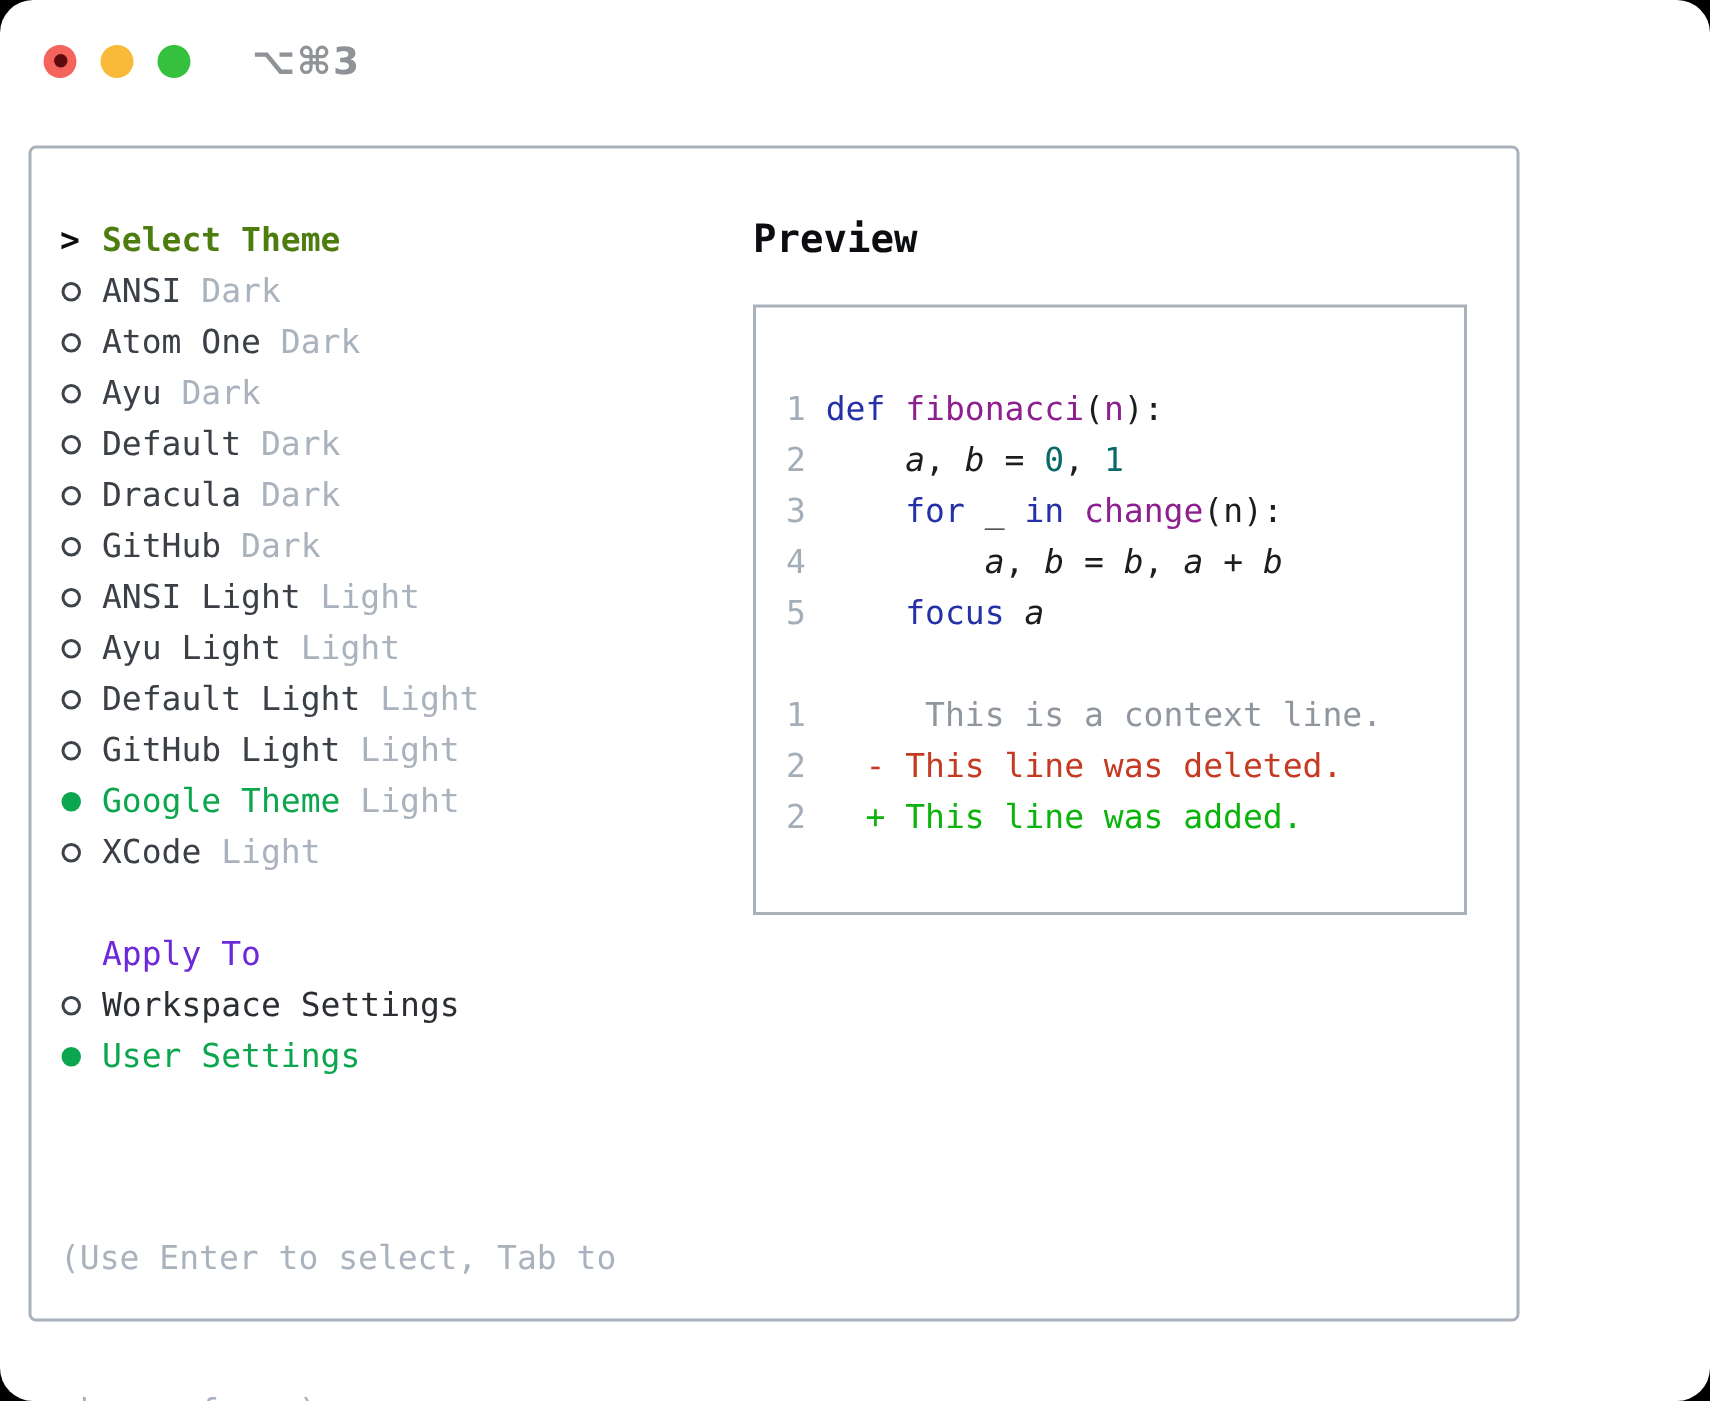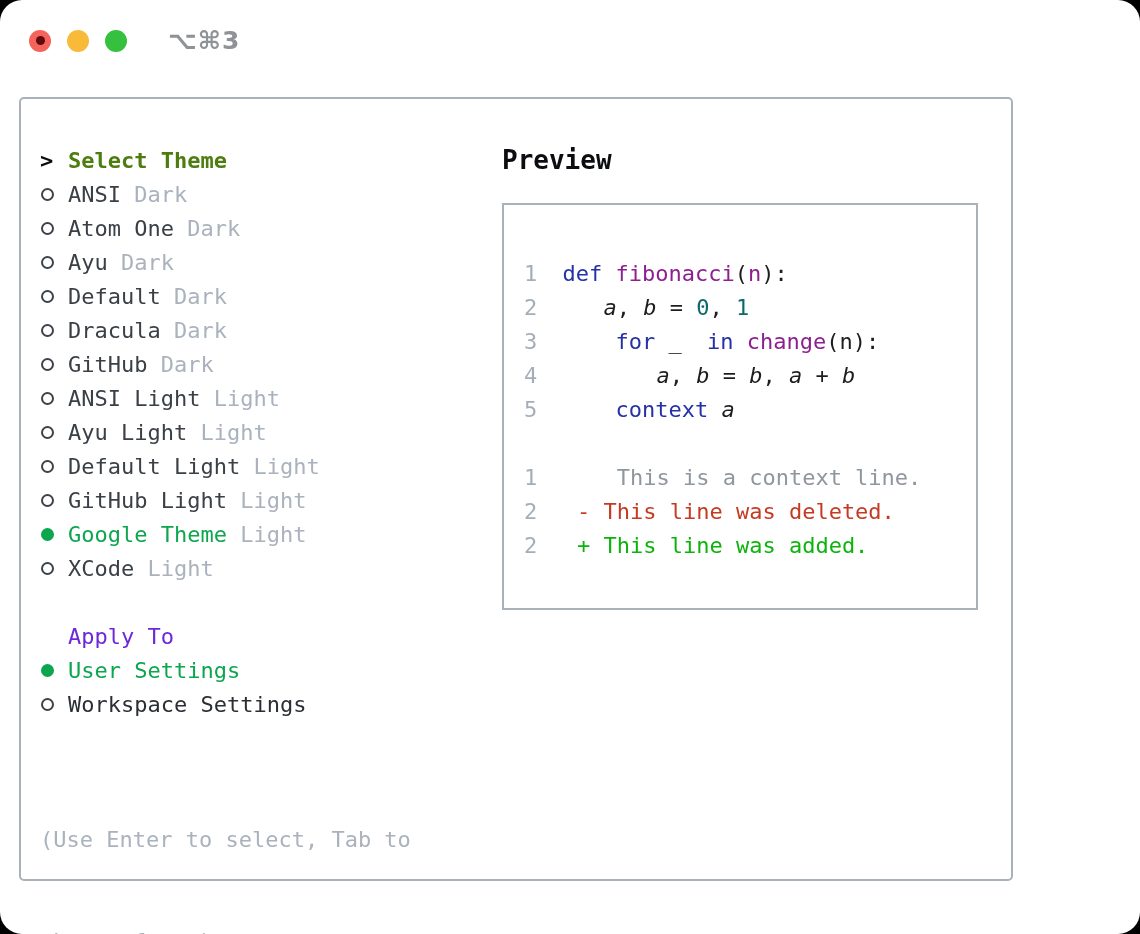--- a/index.html
+++ b/index.html
@@ -49,21 +49,21 @@
   .tvariant{color:var(--muted);}
   .row.selected .tname{color:var(--green);}
   .spacer{height:34px;}
   .help{margin-top:0;color:var(--muted);font-size:22px;line-height:34px;white-space:pre;}
   
   .preview-title{height:34px;font-size:26px;font-weight:700;color:#0b0d10;display:flex;align-items:center;}
   .preview-box{margin-top:26px;width:476px;height:407px;border:2px solid var(--border);
     padding:52px 0 0 20px;background:#fff;overflow:hidden;}
   .cl{height:34px;font-size:22px;line-height:34px;white-space:pre;}
   .lnum{display:inline-block;width:2ch;color:var(--lnum);}
-  .tk-kw{color:var(--kw);margin-left:12px;}
+  .tk-kw{color:var(--kw);}
   .tk-fn{color:var(--fn);}
   .tk-num{color:var(--num);}
   .tk-pl{color:#1b1d1f;}
   .tk-var{color:#1b1d1f;font-style:italic;}
   .tk-ctx{color:var(--ctx);}
   .tk-del{color:var(--del);}
   .tk-add{color:var(--add);text-align:right;}
 </style>
 </head>
 <body>
@@ -103,40 +103,40 @@
         </div>
 
       <div class="spacer"></div>
 
       <div class="row">
         <span class="marker"></span>
         <span class="hdr2">Apply To</span>
       </div>
 
       <div id="apply-list">
+          <div class="row"><span class="marker"><span class="radio"></span></span><span class="tname" style="color: rgb(43, 47, 52);">Workspace Settings</span></div>
           <div class="row selected"><span class="marker"><span class="radio sel"></span></span><span class="tname" style="color: var(--green);">User Settings</span></div>
-          <div class="row"><span class="marker"><span class="radio"></span></span><span class="tname" style="color: rgb(43, 47, 52);">Workspace Settings</span></div>
         </div>
 
       <div class="spacer"></div>
 
       <div class="help">
         <div>(Use Enter to select, Tab to</div>
         <div>change focus)</div>
       </div>
     </div>
 
     <div class="rightcol">
       <div class="preview-title">Preview</div>
       <div class="preview-box" id="preview-box">
           <div class="cl"><span class="lnum">1</span><span class="tk-kw">def</span><span class="tk-pl"> </span><span class="tk-fn">fibonacci</span><span class="tk-pl">(</span><span class="tk-fn">n</span><span class="tk-pl">):</span></div>
           <div class="cl"><span class="lnum">2</span><span class="tk-pl">    </span><span class="tk-var">a</span><span class="tk-pl">, </span><span class="tk-var">b</span><span class="tk-pl"> = </span><span class="tk-num">0</span><span class="tk-pl">, </span><span class="tk-num">1</span></div>
           <div class="cl"><span class="lnum">3</span><span class="tk-pl">    </span><span class="tk-kw">for</span><span class="tk-pl"> _ </span><span class="tk-kw">in</span><span class="tk-pl"> </span><span class="tk-fn">change</span><span class="tk-pl">(n):</span></div>
           <div class="cl"><span class="lnum">4</span><span class="tk-pl">        </span><span class="tk-var">a</span><span class="tk-pl">, </span><span class="tk-var">b</span><span class="tk-pl"> = </span><span class="tk-var">b</span><span class="tk-pl">, </span><span class="tk-var">a</span><span class="tk-pl"> + </span><span class="tk-var">b</span></div>
-          <div class="cl"><span class="lnum">5</span><span class="tk-pl">    </span><span class="tk-kw">context</span><span class="tk-pl"> </span><span class="tk-var">a</span></div>
+          <div class="cl"><span class="lnum">5</span><span class="tk-pl">    </span><span class="tk-kw">focus</span><span class="tk-pl"> </span><span class="tk-var">a</span></div>
           <div class="cl"><span class="lnum"></span></div>
           <div class="cl"><span class="lnum">1</span><span class="tk-ctx">     This is a context line.</span></div>
           <div class="cl"><span class="lnum">2</span><span class="tk-del">  - This line was deleted.</span></div>
           <div class="cl"><span class="lnum">2</span><span class="tk-add">  + This line was added.</span></div>
         </div>
     </div>
 
   </div>
 </div>
 

